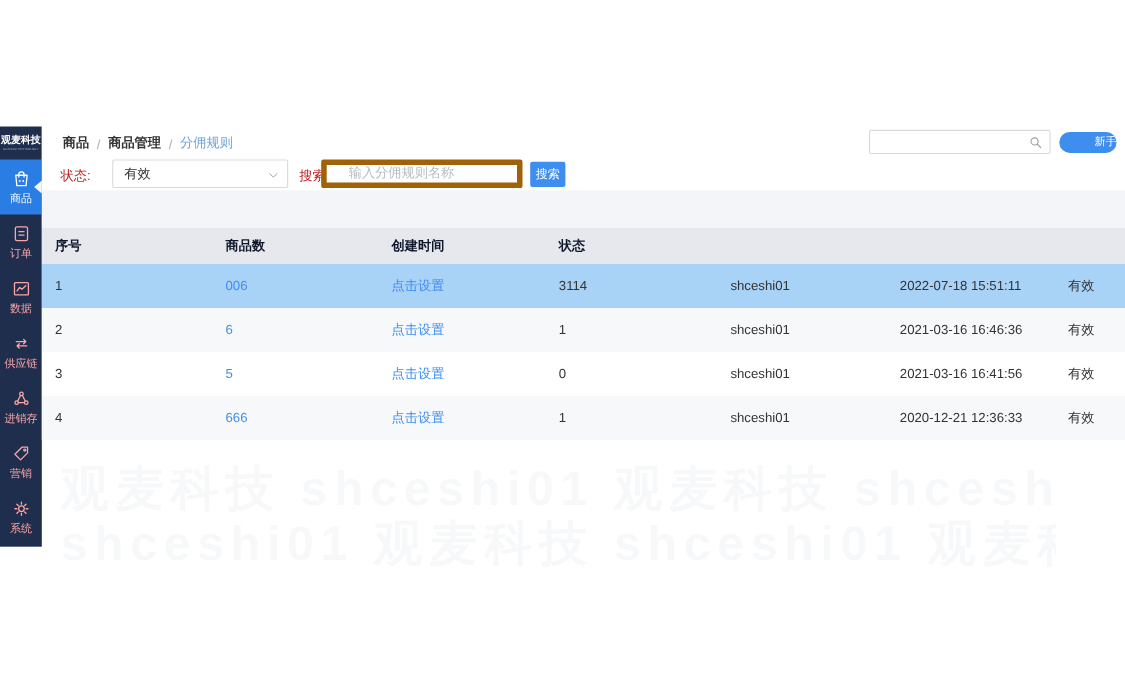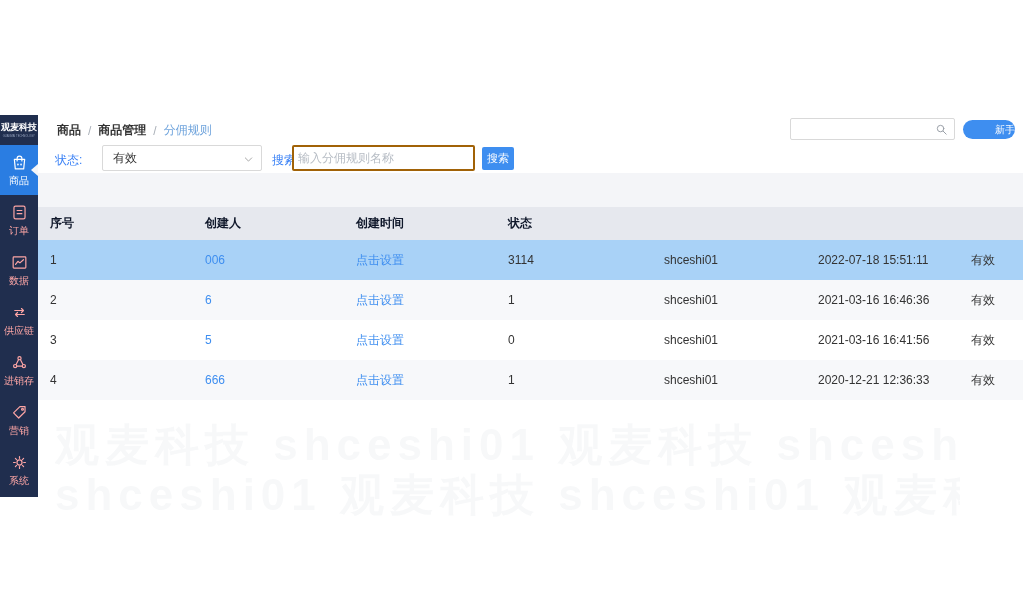--- a/index.html
+++ b/index.html
@@ -37,29 +37,29 @@
     border:none; outline:none; padding:0 24px 0 8px; font-size:11px; color:#333;
     background:transparent; font-family:inherit; }
   .global-search input::placeholder { color:#9aa0a8; }
   .global-search svg { position:absolute; right:5px; top:3px; width:15px; height:15px;
     stroke:#9aa0a8; fill:none; stroke-width:1.6; stroke-linecap:round; }
   .guide-btn { position:absolute; left:925px; top:5px; width:52px; height:19px;
     border:none; border-radius:10px; background:#3e8ef0; color:#fff; font-size:10px;
     cursor:pointer; font-family:inherit; line-height:19px; text-align:center;padding-left:32px; }
 
   
-  .filter-label { position:absolute; font-size:12px; color:#3b82f6; top:37px; }
+  .filter-label { position:absolute; font-size:12px; color:#b91c1c; top:37px; }
   .status-select { position:absolute; left:64px; top:30px; width:160px; height:26px;
     border:1px solid #d9d9d9; border-radius:2px; background:#fff; font-size:12px;
     color:#333; display:flex; align-items:center; padding:0 24px 0 10px; cursor:pointer; }
   .status-select svg { position:absolute; right:7px; top:8px; width:11px; height:11px;
     stroke:#888; fill:none; stroke-width:1.6; stroke-linecap:round; stroke-linejoin:round; }
   .keyword-input { position:absolute; left:254px; top:30px; width:183px; height:26px;
-    border:2px solid #a16207; border-radius:2px; padding:0 4px; font-size:12px;
-    color:#333; outline:none; font-family:Liberation Sans, sans-serif; }
+    border:5px solid #a16207; border-radius:2px; padding:0 20px; font-size:12px;
+    color:#333; outline:none; font-family:Liberation Mono, monospace; }
   .keyword-input::placeholder { color:#b6bcc4; }
   .search-btn { position:absolute; left:444px; top:32px; width:32px; height:23px;
     border:none; border-radius:2px; background:#3e8ef0; color:#fff; font-size:11px;
     cursor:pointer; font-family:inherit; }
 
   
   .band { position:absolute; left:38px; top:173px; width:985px; height:34px; background:#f4f5f8; }
 
   
   .grid-row { display:grid; grid-template-columns:155px 151px 152px 156px 154px 153px 1fr;
@@ -175,21 +175,21 @@
     </div>
     <span class="filter-label" style="left:234px">搜索:</span>
     <input class="keyword-input" type="text" placeholder="输入分佣规则名称" style="">
     <button class="search-btn">搜索</button>
   </div>
 
   <div class="band"></div>
 
   <div class="thead grid-row">
     <span>序号</span>
-    <span>创建人</span>
+    <span>商品数</span>
     <span>创建时间</span>
     <span>状态</span>
   </div>
 
   <div class="tbody">
     <div class="trow grid-row selected">
       <span>1</span>
       <span class="cell-link">006</span>
       <span class="cell-link">点击设置</span>
       <span>3114</span>

